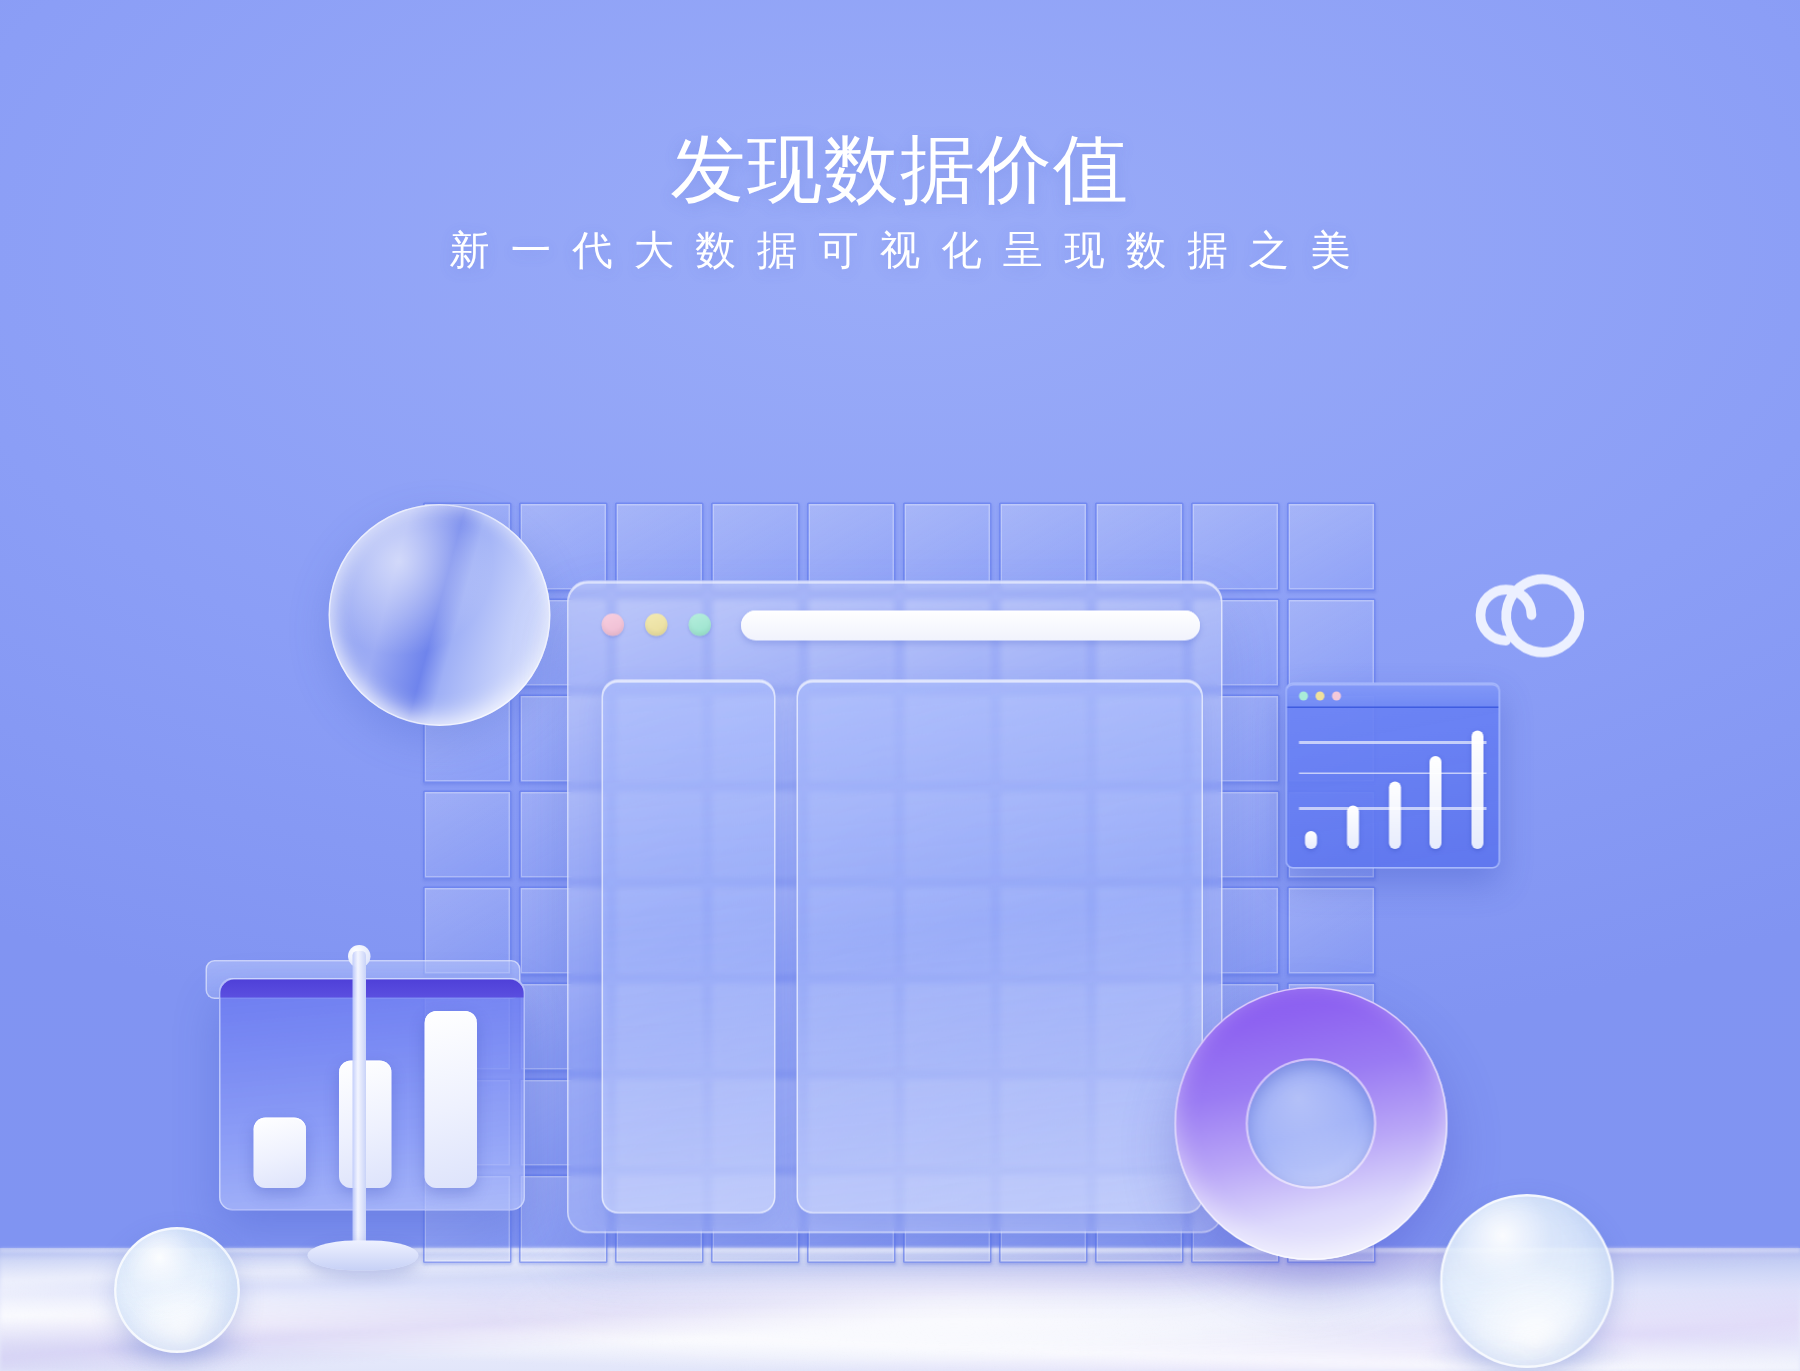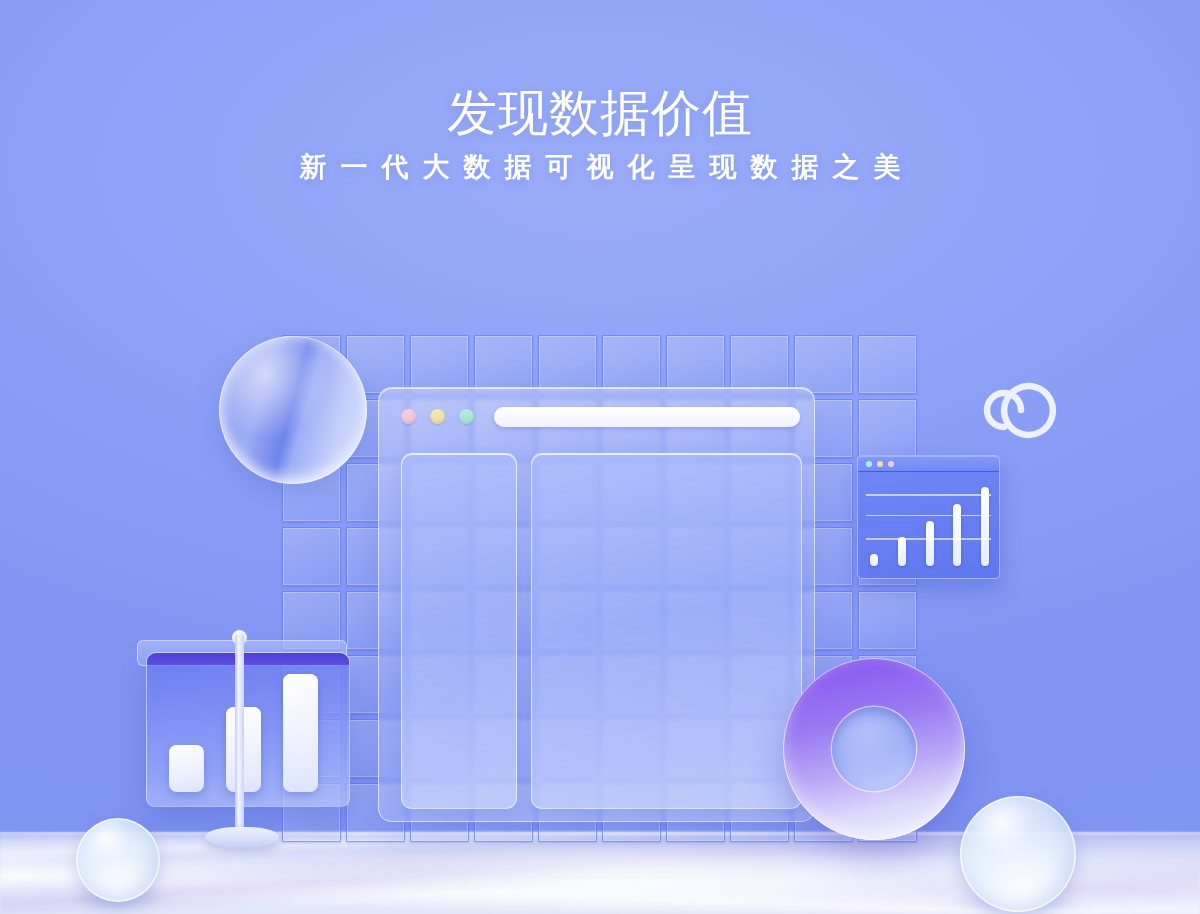--- a/index.html
+++ b/index.html
@@ -291,21 +291,21 @@
     line-height: 1.06;
     font-weight: 700;
     letter-spacing: 2px;
     color: #ffffff;
     text-shadow: 0 6px 22px rgba(62,86,198,.26);
   }
   .subline {
     margin-top: 10px;
     font-size: 27px;
     line-height: 1.2;
-    font-weight: 700;
+    font-weight: 400;
     letter-spacing: 14px;
     text-indent: 14px;
     color: #ffffff;
     text-shadow: 0 2px 10px rgba(70,92,200,.2);
   }
 </style>
 </head>
 <body>
 
 <div class="stage">

